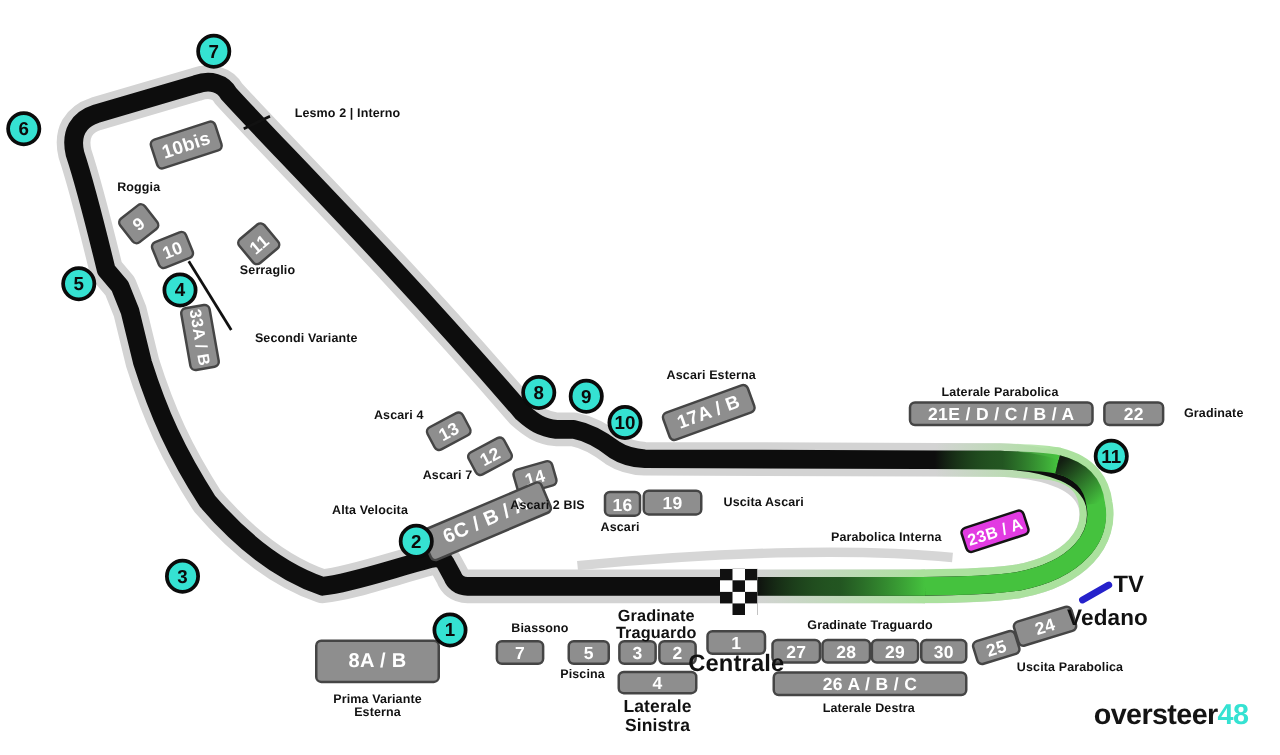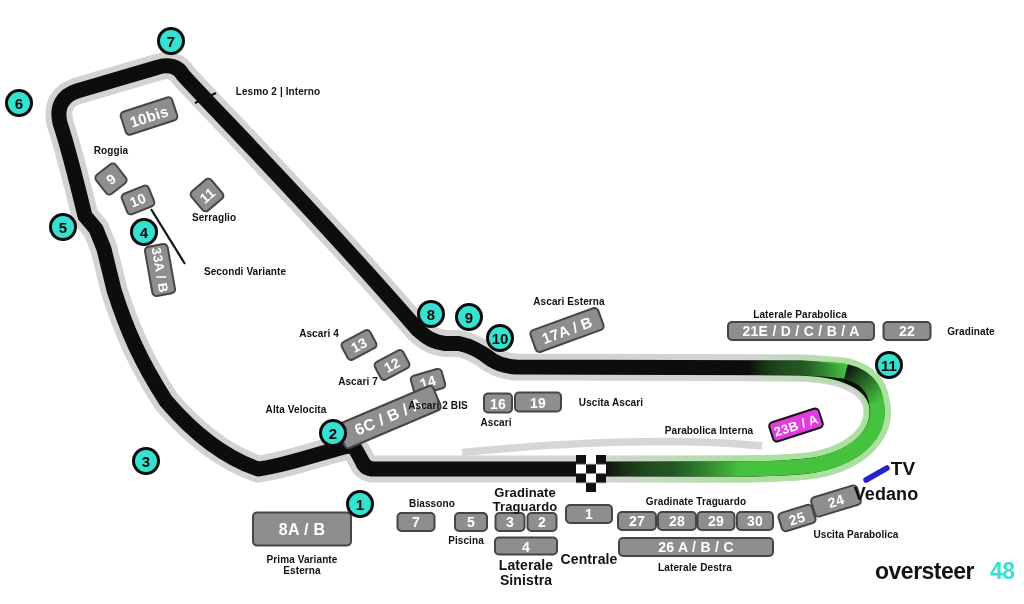--- a/index.html
+++ b/index.html
@@ -12,21 +12,21 @@
         color:#0b0b0b;font-weight:bold;font-size:15px;z-index:30;}
   .stand{position:absolute;background:#8e8e8e;border:2.5px solid #454545;border-radius:5px;
          box-sizing:border-box;display:flex;align-items:center;justify-content:center;
          color:#ffffff;font-weight:bold;font-size:14px;letter-spacing:0.3px;
          white-space:nowrap;z-index:20;}
   .stand.magenta{background:#e23be2;border-color:#141414;}
   .lbl{position:absolute;color:#111111;font-weight:bold;font-size:10px;
        white-space:pre-line;text-align:center;line-height:1.1;letter-spacing:0.1px;z-index:40;}
   .logo{position:absolute;left:875px;top:558px;font-size:23px;font-weight:bold;
         letter-spacing:-0.5px;z-index:40;color:#141414;}
-  .logo .accent{color:#35e2d2;margin-left:16px;}
+  .logo .accent{color:#35e2d2;}
 </style>
 </head>
 <body>
 
 <div class="map">
 
   <svg width="1024" height="604" viewBox="0 0 1024 604">
     <defs>
       <linearGradient id="gTopHalo" gradientUnits="userSpaceOnUse" x1="748" y1="0" x2="846" y2="0">
         <stop offset="0" stop-color="#abe19e" stop-opacity="0"></stop>
@@ -155,21 +155,21 @@
       <div class="lbl" style="left: 800px; top: 314px; transform: translate(-50%, -50%);">Laterale Parabolica</div>
       <div class="lbl" style="left: 971px; top: 331px; transform: translate(-50%, -50%);">Gradinate</div>
       <div class="lbl" style="left: 709px; top: 430px; transform: translate(-50%, -50%);">Parabolica Interna</div>
       <div class="lbl" style="left: 903px; top: 469px; transform: translate(-50%, -50%); font-size: 19px;">TV</div>
       <div class="lbl" style="left: 886px; top: 495px; transform: translate(-50%, -50%); font-size: 18px;">Vedano</div>
       <div class="lbl" style="left: 856px; top: 534px; transform: translate(-50%, -50%);">Uscita Parabolica</div>
       <div class="lbl" style="left: 416px; top: 503px; transform: translate(-50%, -50%); margin-left: 16px;">Biassono</div>
       <div class="lbl" style="left: 466px; top: 540px; transform: translate(-50%, -50%);">Piscina</div>
       <div class="lbl" style="left: 525px; top: 500px; transform: translate(-50%, -50%); font-size: 13px;">Gradinate
 Traguardo</div>
-      <div class="lbl" style="left: 589px; top: 560px; transform: translate(-50%, -50%); font-size: 14px;">Centrale</div>
+      <div class="lbl" style="left: 589px; top: 532px; transform: translate(-50%, -50%); font-size: 19px;">Centrale</div>
       <div class="lbl" style="left: 526px; top: 573px; transform: translate(-50%, -50%); font-size: 14px;">Laterale
 Sinistra</div>
       <div class="lbl" style="left: 696px; top: 501px; transform: translate(-50%, -50%);">Gradinate Traguardo</div>
       <div class="lbl" style="left: 695px; top: 567px; transform: translate(-50%, -50%);">Laterale Destra</div>
       <div class="lbl" style="left: 302px; top: 565px; transform: translate(-50%, -50%);">Prima Variante
 Esterna</div>
     </div>
 
   <div class="logo">
     <span>oversteer</span><span class="accent">48</span>

